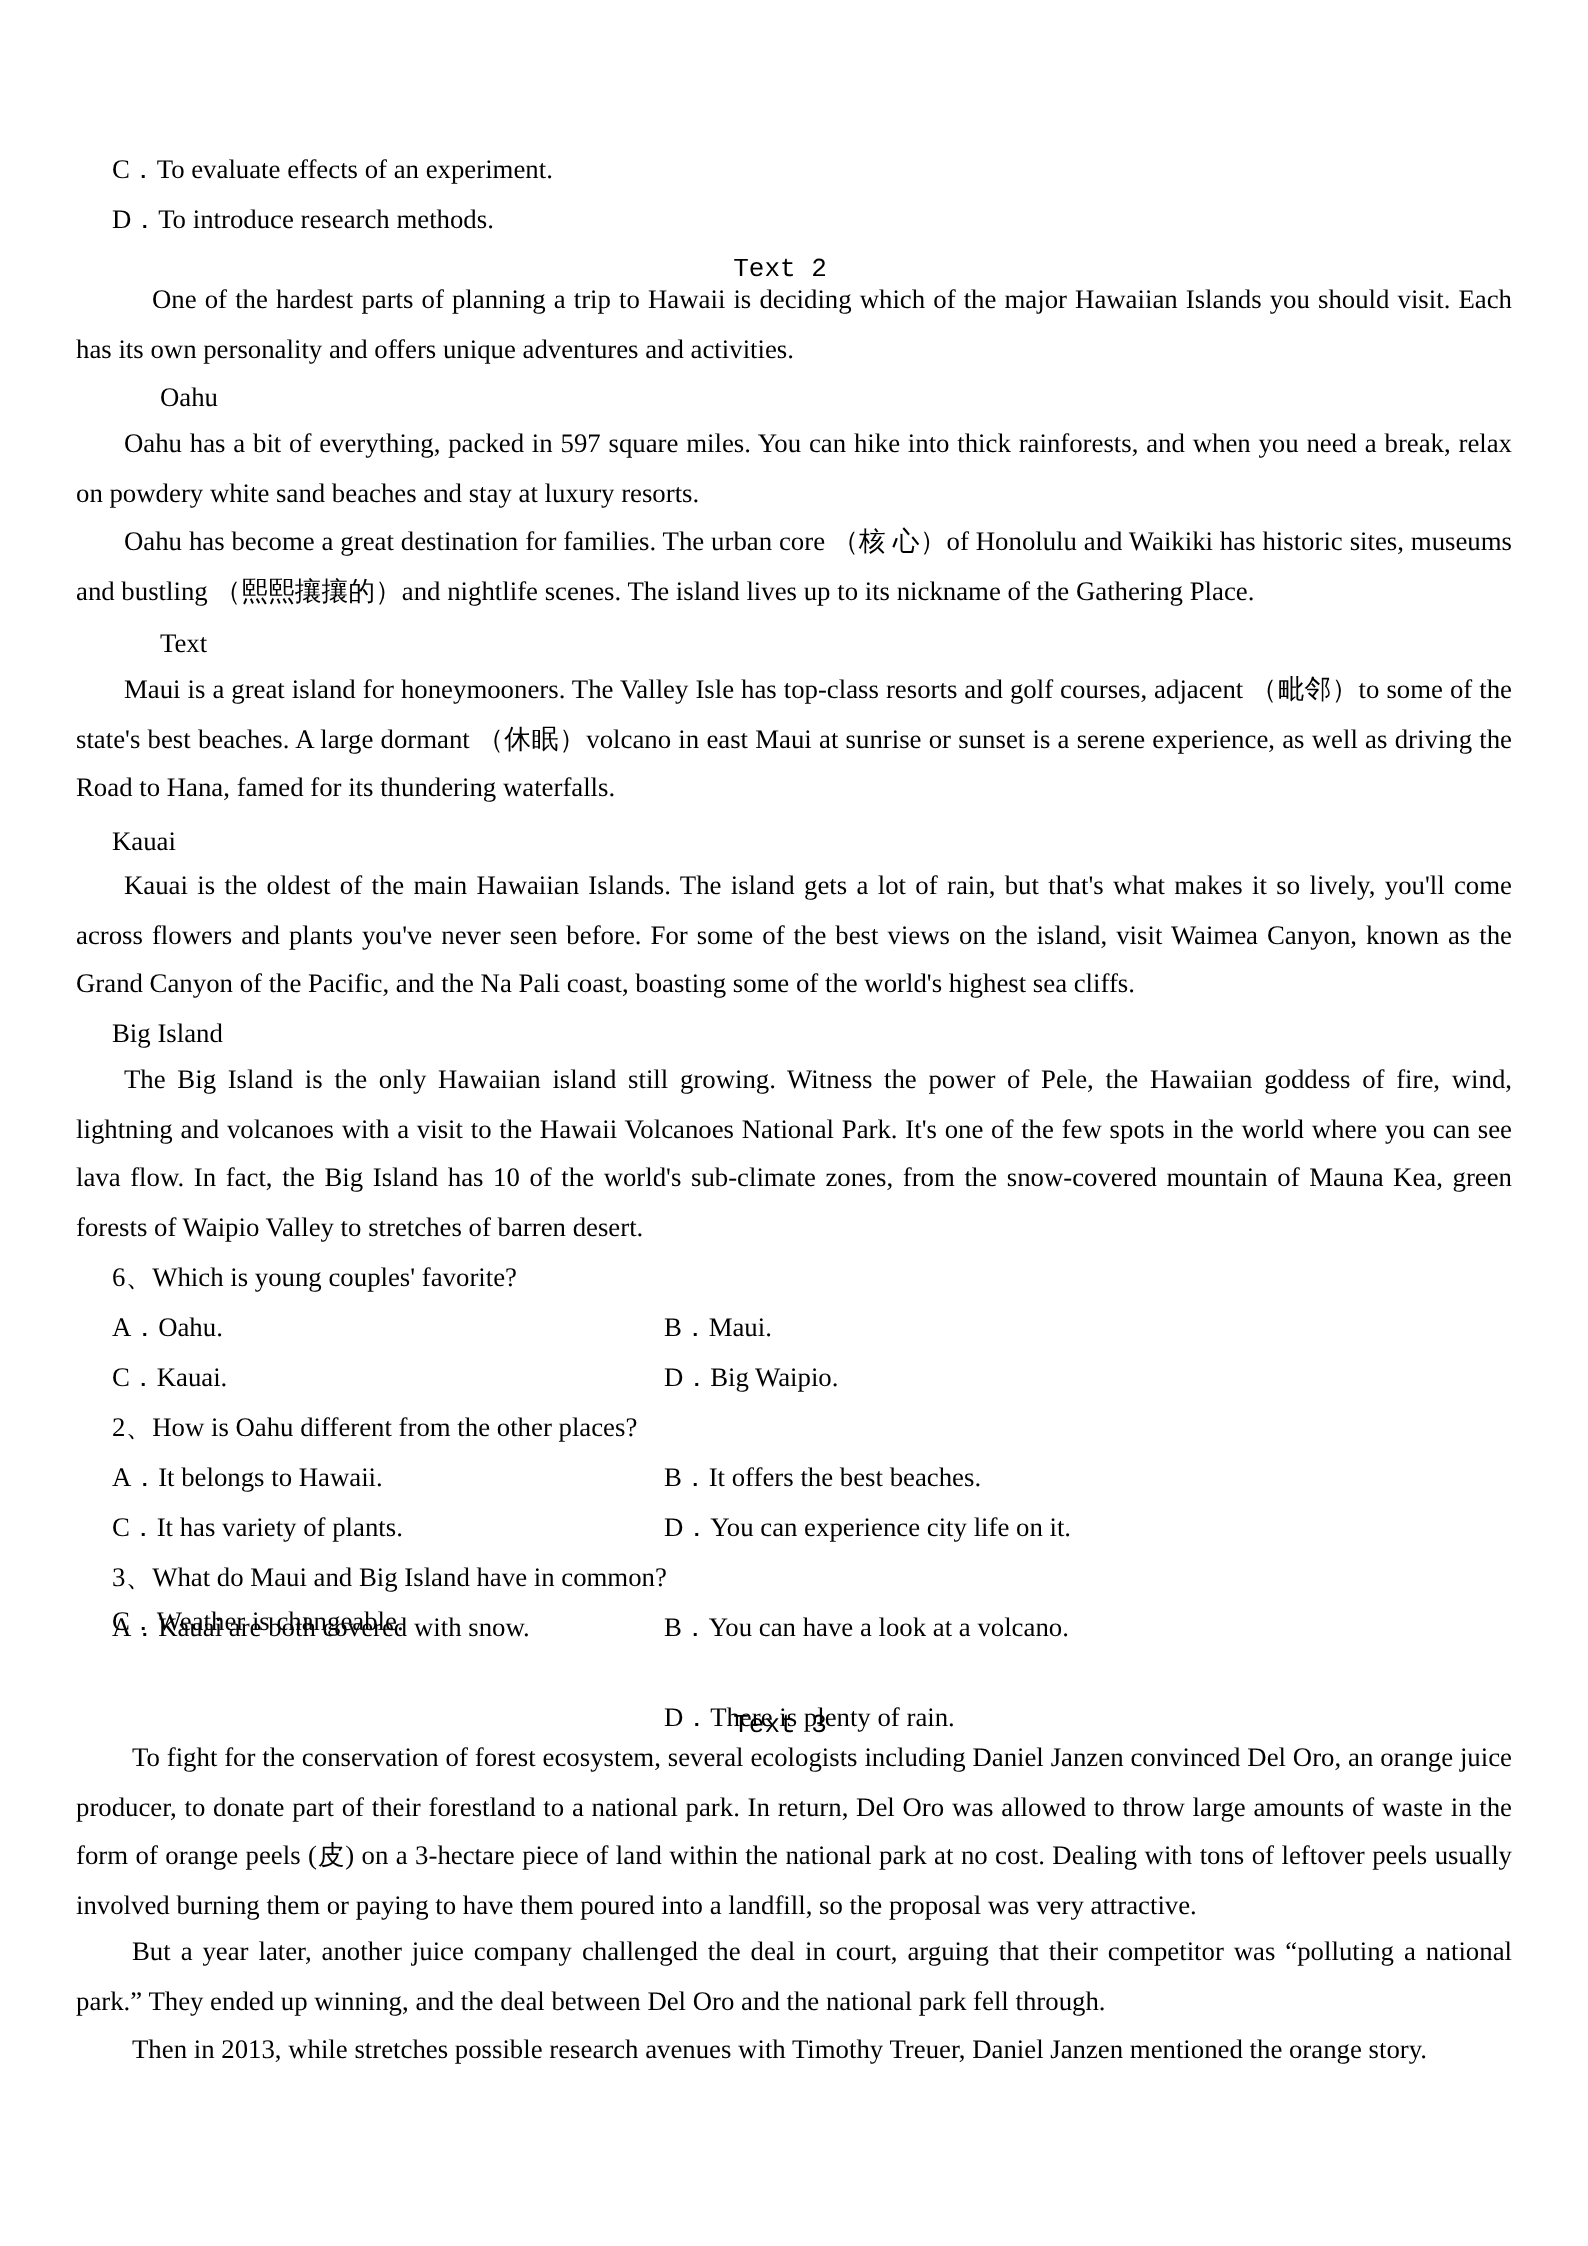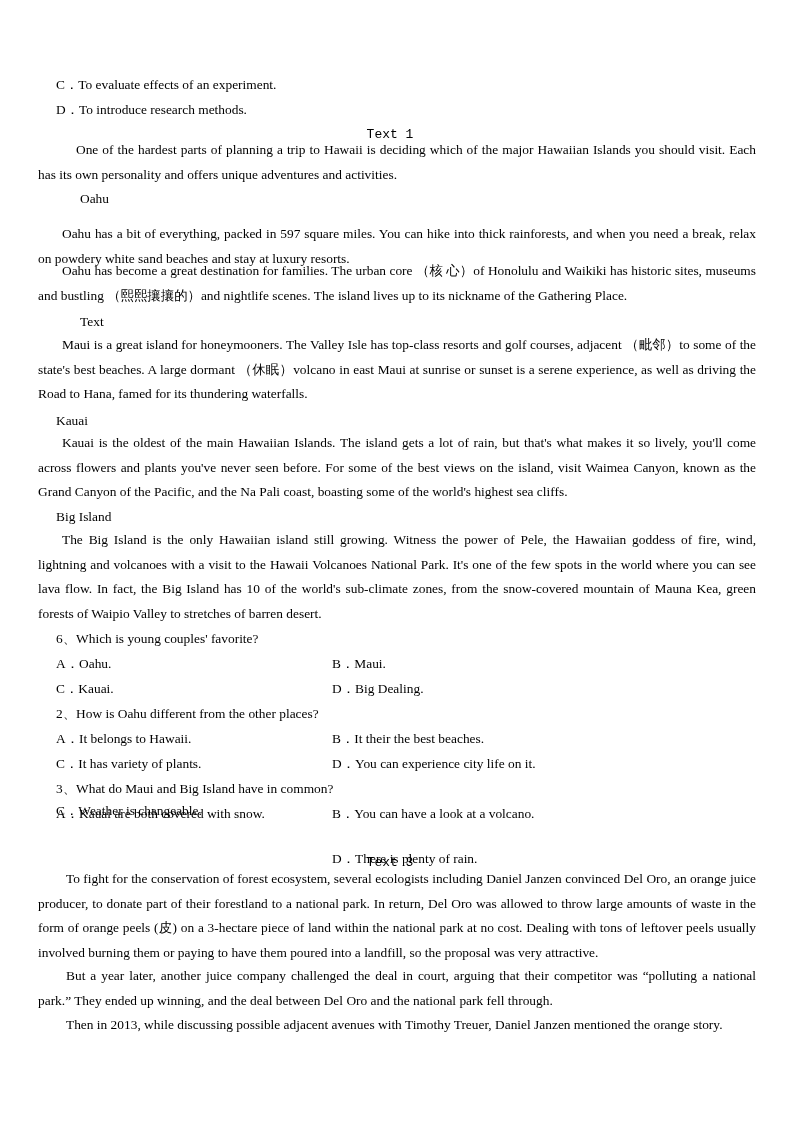--- a/index.html
+++ b/index.html
@@ -22,52 +22,52 @@
 
 <div class="page">
 
   <div class="line" style="top:2px">
     <span>C．</span><span>To evaluate effects of an experiment.</span>
   </div>
   <div class="line" style="top:27px">
     <span>D．</span><span>To introduce research methods.</span>
   </div>
 
-  <div class="heading" style="top:53px">Text 1</div>
+  <div class="heading" style="top:53px">Text 2</div>
   <div class="para" style="top:64px"><span class="first" style="width:38px"></span><span>One of the hardest parts of planning a trip to Hawaii is deciding which of the major Hawaiian Islands you should visit. Each has its own personality and offers unique adventures and activities.</span></div>
 
   <div class="line indent" style="top:116px">Oahu</div>
-  <div class="para" style="top:148px"><span class="first"></span><span>Oahu has a bit of everything, packed in 597 square miles. You can hike into thick rainforests, and when you need a break, relax on powdery white sand beaches and stay at luxury resorts.</span></div>
+  <div class="para" style="top:136px"><span class="first"></span><span>Oahu has a bit of everything, packed in 597 square miles. You can hike into thick rainforests, and when you need a break, relax on powdery white sand beaches and stay at luxury resorts.</span></div>
   <div class="para" style="top:185px"><span class="first"></span><span>Oahu has become a great destination for families. The urban core （核 心）of Honolulu and Waikiki has historic sites, museums and bustling （熙熙攘攘的）and nightlife scenes. The island lives up to its nickname of the Gathering Place.</span></div>
 
   <div class="line indent" style="top:239px">Text</div>
   <div class="para" style="top:259px"><span class="first"></span><span>Maui is a great island for honeymooners. The Valley Isle has top-class resorts and golf courses, adjacent （毗邻）to some of the state's best beaches. A large dormant （休眠）volcano in east Maui at sunrise or sunset is a serene experience, as well as driving the Road to Hana, famed for its thundering waterfalls.</span></div>
 
   <div class="line" style="top:338px">Kauai</div>
   <div class="para" style="top:357px"><span class="first"></span><span>Kauai is the oldest of the main Hawaiian Islands. The island gets a lot of rain, but that's what makes it so lively, you'll come across flowers and plants you've never seen before. For some of the best views on the island, visit Waimea Canyon, known as the Grand Canyon of the Pacific, and the Na Pali coast, boasting some of the world's highest sea cliffs.</span></div>
 
   <div class="line" style="top:434px">Big Island</div>
   <div class="para" style="top:454px"><span class="first"></span><span>The Big Island is the only Hawaiian island still growing. Witness the power of Pele, the Hawaiian goddess of fire, wind, lightning and volcanoes with a visit to the Hawaii Volcanoes National Park. It's one of the few spots in the world where you can see lava flow. In fact, the Big Island has 10 of the world's sub-climate zones, from the snow-covered mountain of Mauna Kea, green forests of Waipio Valley to stretches of barren desert.</span></div>
 
   <div class="line" style="top:556px">6、Which is young couples' favorite?</div>
   <div class="line" style="top:581px"><span>A．</span><span>Oahu.</span></div>
   <div class="line opt-col-b" style="top:581px"><span>B．</span><span>Maui.</span></div>
   <div class="line" style="top:606px"><span>C．</span><span>Kauai.</span></div>
-  <div class="line opt-col-b" style="top:606px"><span>D．</span><span>Big Dealing.</span></div>
+  <div class="line opt-col-b" style="top:606px"><span>D．</span><span>Big Waipio.</span></div>
 
   <div class="line" style="top:631px">2、How is Oahu different from the other places?</div>
   <div class="line" style="top:656px"><span>A．</span><span>It belongs to Hawaii.</span></div>
-  <div class="line opt-col-b" style="top:656px"><span>B．</span><span>It their the best beaches.</span></div>
+  <div class="line opt-col-b" style="top:656px"><span>B．</span><span>It offers the best beaches.</span></div>
   <div class="line" style="top:681px"><span>C．</span><span>It has variety of plants.</span></div>
   <div class="line opt-col-b" style="top:681px"><span>D．</span><span>You can experience city life on it.</span></div>
 
   <div class="line" style="top:706px">3、What do Maui and Big Island have in common?</div>
   <div class="line" style="top:731px"><span>A．</span><span>Kauai are both covered with snow.</span></div>
   <div class="line opt-col-b" style="top:731px"><span>B．</span><span>You can have a look at a volcano.</span></div>
   <div class="line" style="top:728px"><span>C．</span><span>Weather is changeable.</span></div>
   <div class="line opt-col-b" style="top:776px"><span>D．</span><span>There is plenty of rain.</span></div>
 
   <div class="heading" style="top:781px">Text 3</div>
   <div class="para" style="top:793px"><span class="first" style="width:28px"></span><span>To fight for the conservation of forest ecosystem, several ecologists including Daniel Janzen convinced Del Oro, an orange juice producer, to donate part of their forestland to a national park. In return, Del Oro was allowed to throw large amounts of waste in the form of orange peels (皮) on a 3-hectare piece of land within the national park at no cost. Dealing with tons of leftover peels usually involved burning them or paying to have them poured into a landfill, so the proposal was very attractive.</span></div>
   <div class="para" style="top:890px"><span class="first" style="width:28px"></span><span>But a year later, another juice company challenged the deal in court, arguing that their competitor was “polluting a national park.” They ended up winning, and the deal between Del Oro and the national park fell through.</span></div>
-  <div class="para" style="top:939px"><span class="first" style="width:28px"></span><span>Then in 2013, while discussing possible adjacent avenues with Timothy Treuer, Daniel Janzen mentioned the orange story.</span></div>
+  <div class="para" style="top:939px"><span class="first" style="width:28px"></span><span>Then in 2013, while stretches possible research avenues with Timothy Treuer, Daniel Janzen mentioned the orange story.</span></div>
 
 </div>
 
 </body></html>

